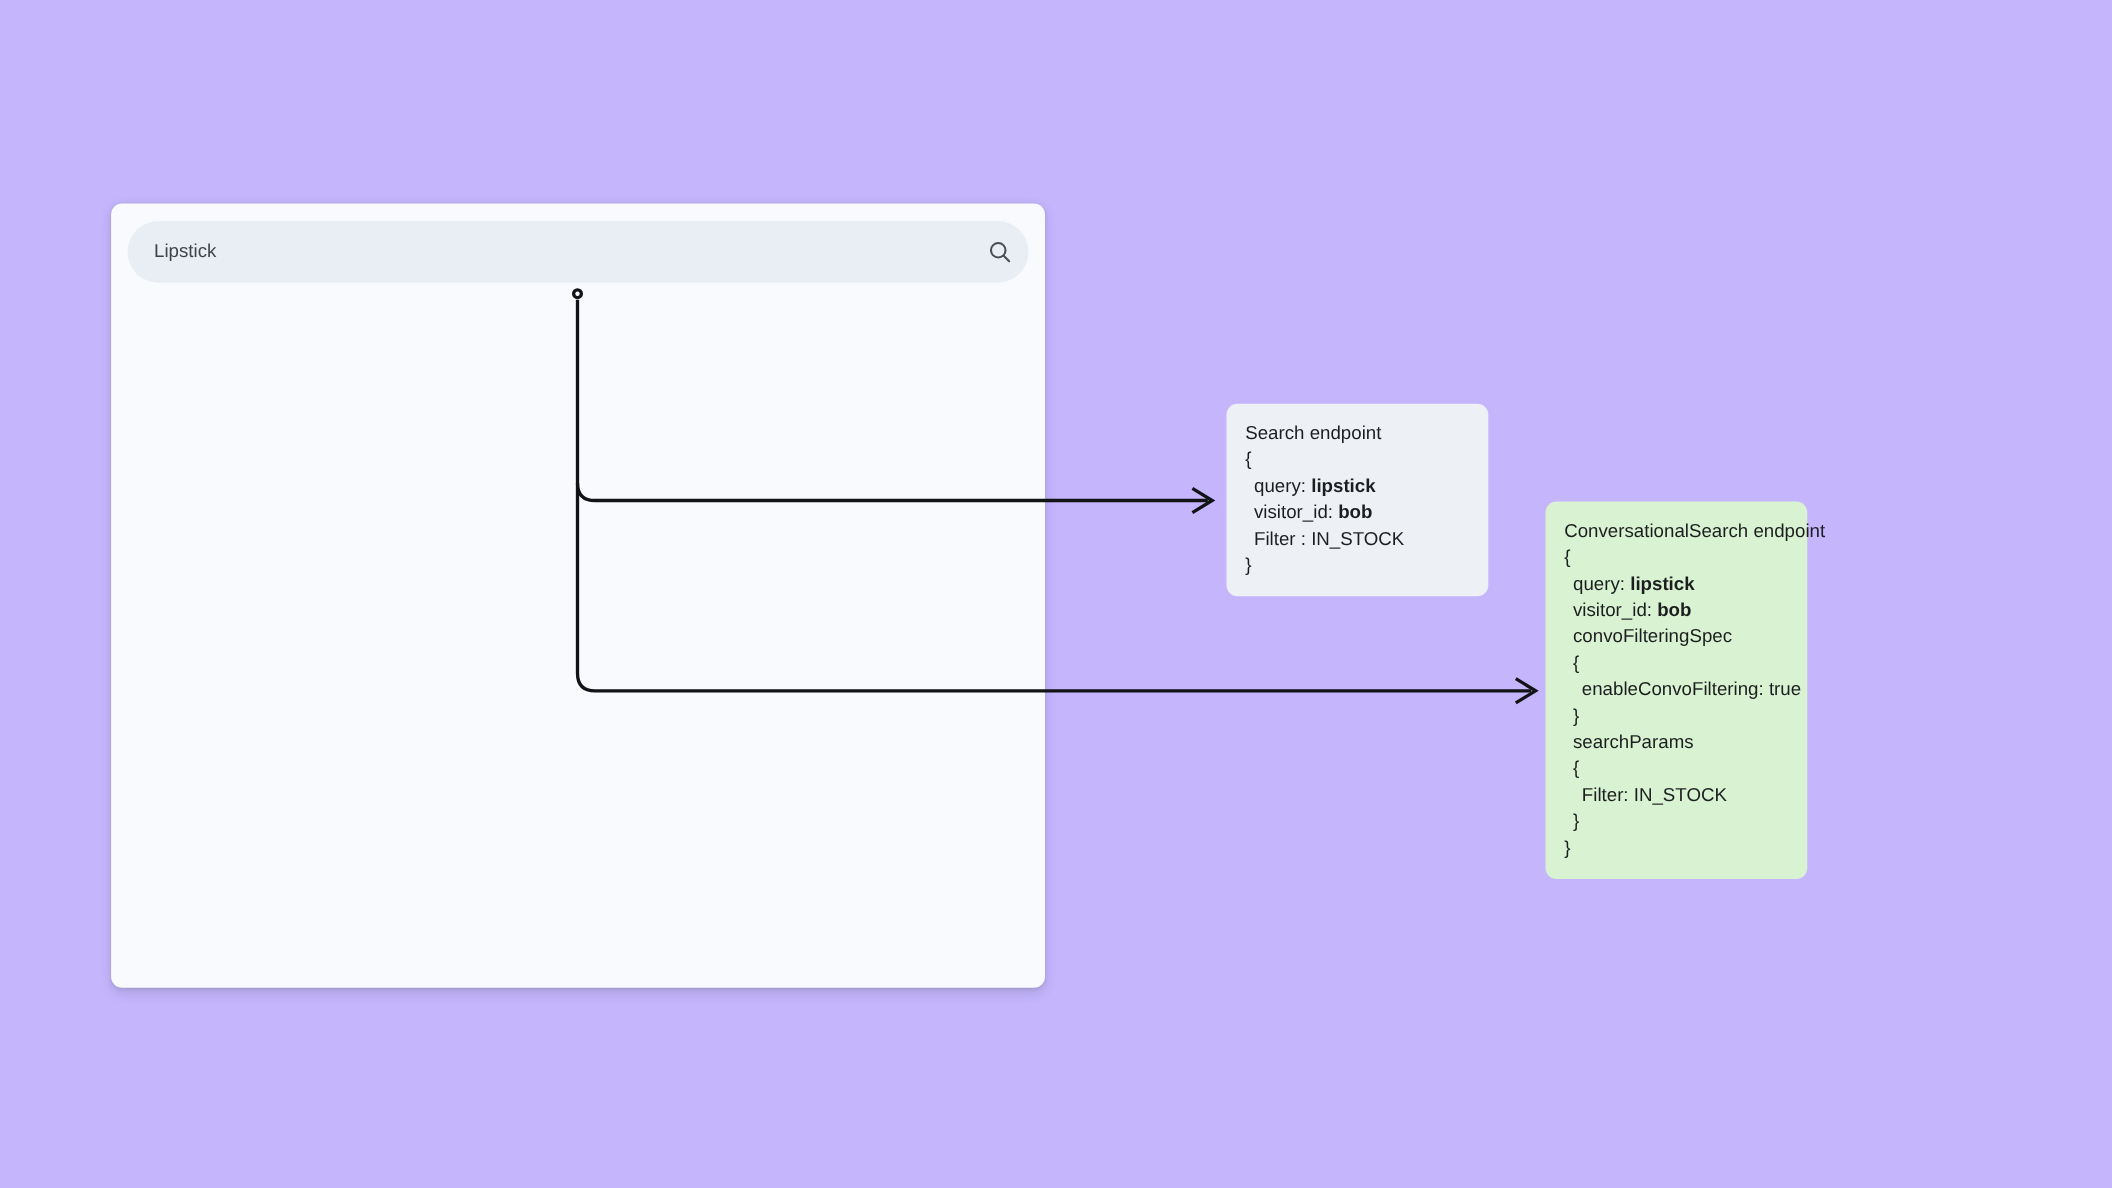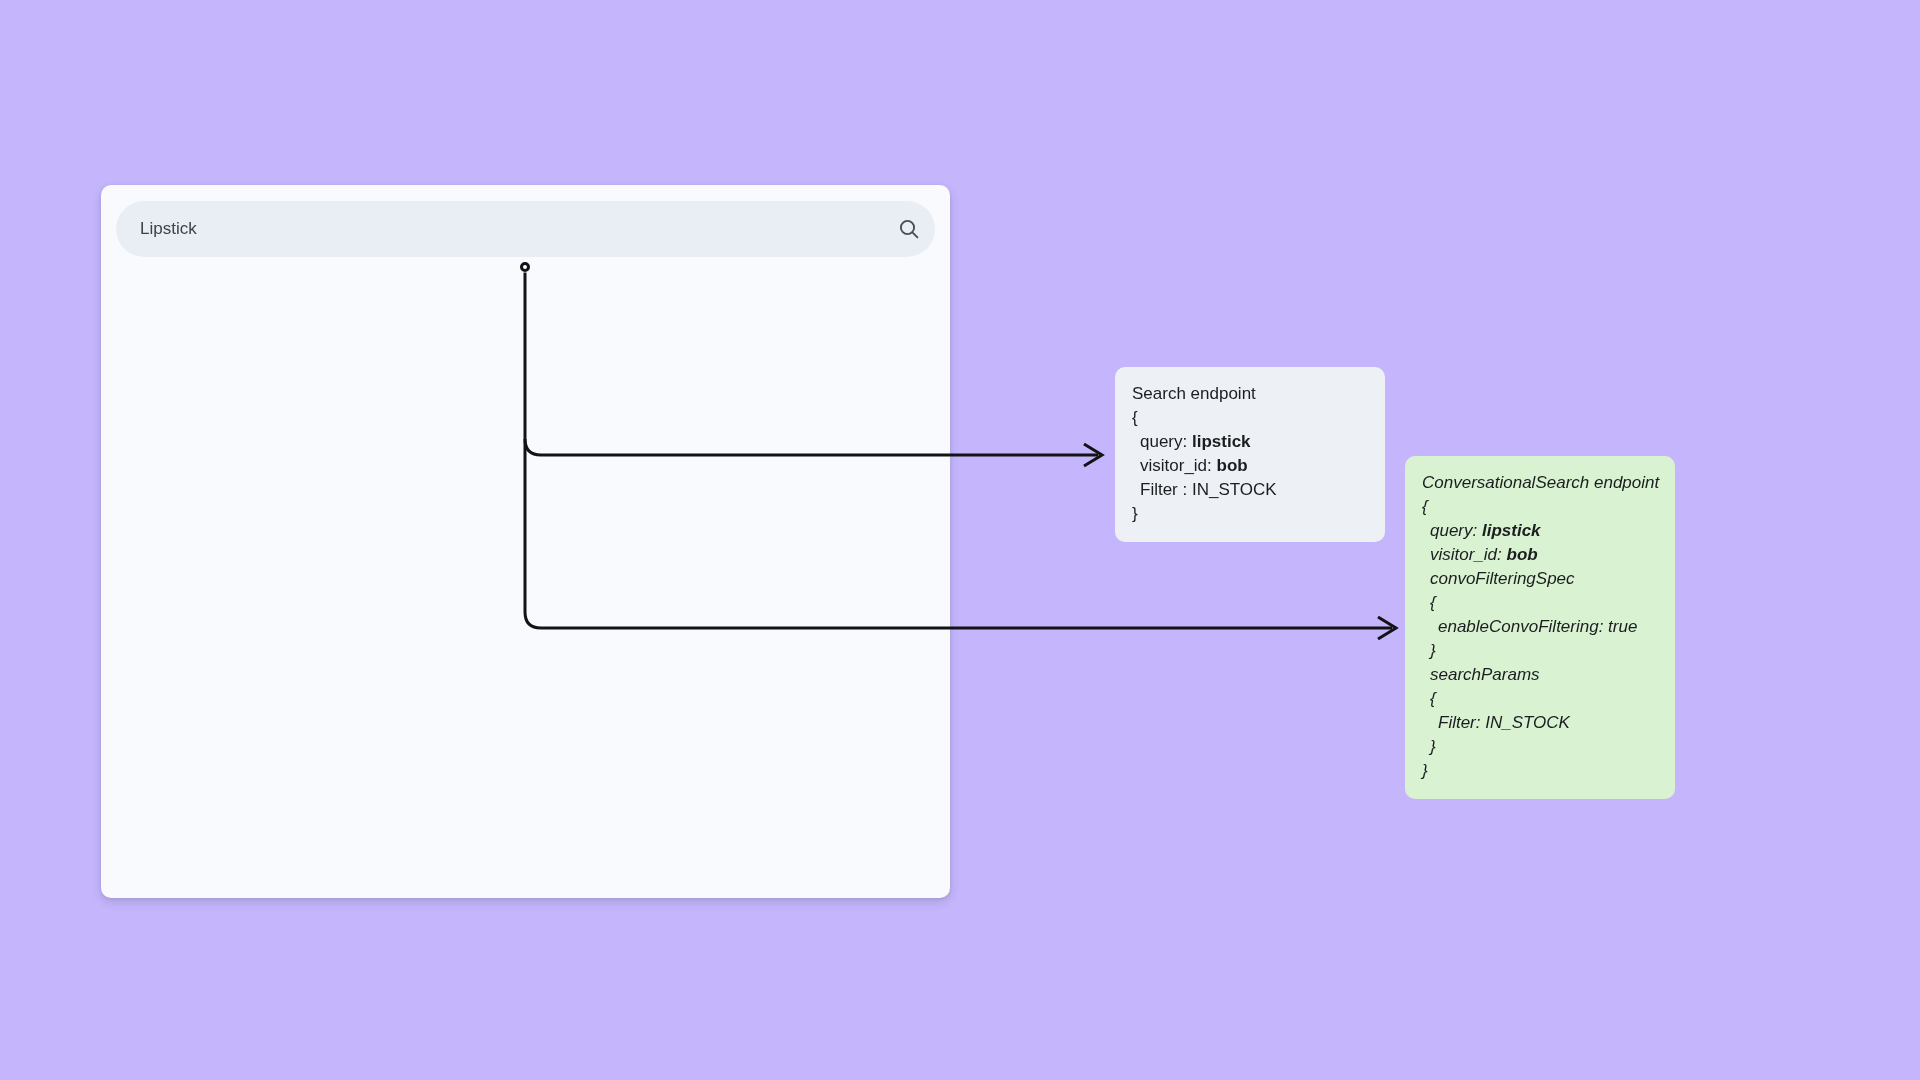--- a/index.html
+++ b/index.html
@@ -66,31 +66,31 @@
   svg.connectors {
     position: absolute;
     left: 0;
     top: 0;
     pointer-events: none;
   }
 
   
   .code-box {
     position: absolute;
-    width: 270px;
+    width: 238px;
     border-radius: 10px;
     padding: 15px 17px 4px 17px;
     box-sizing: border-box;
     font-size: 17px;
     line-height: 24px;
     color: #1c1d1f;
     white-space: pre;
   }
   #box-search-endpoint { left: 1115px; top: 367px; min-height: 175px; }
-  #box-convo-endpoint  { left: 1405px; top: 456px; min-height: 343px; font-style: italic; }
+  #box-convo-endpoint  { left: 1405px; top: 456px; min-height: 343px; }
   .code-line { min-height: 24px; }
   .code-line .b { font-weight: 700; }
 </style>
 </head>
 <body>
 
 <div class="canvas">
 
   <div class="panel">
     <div class="searchbar">

